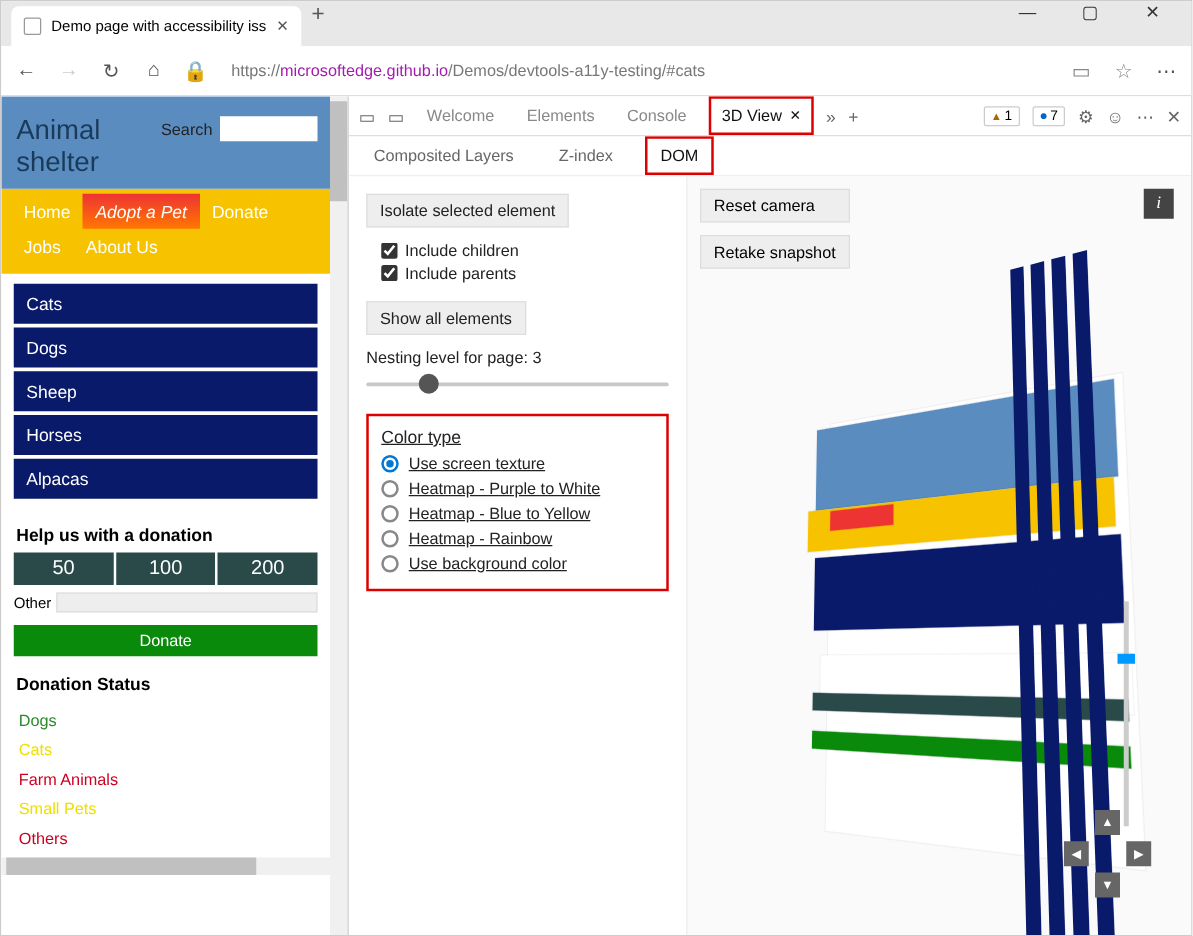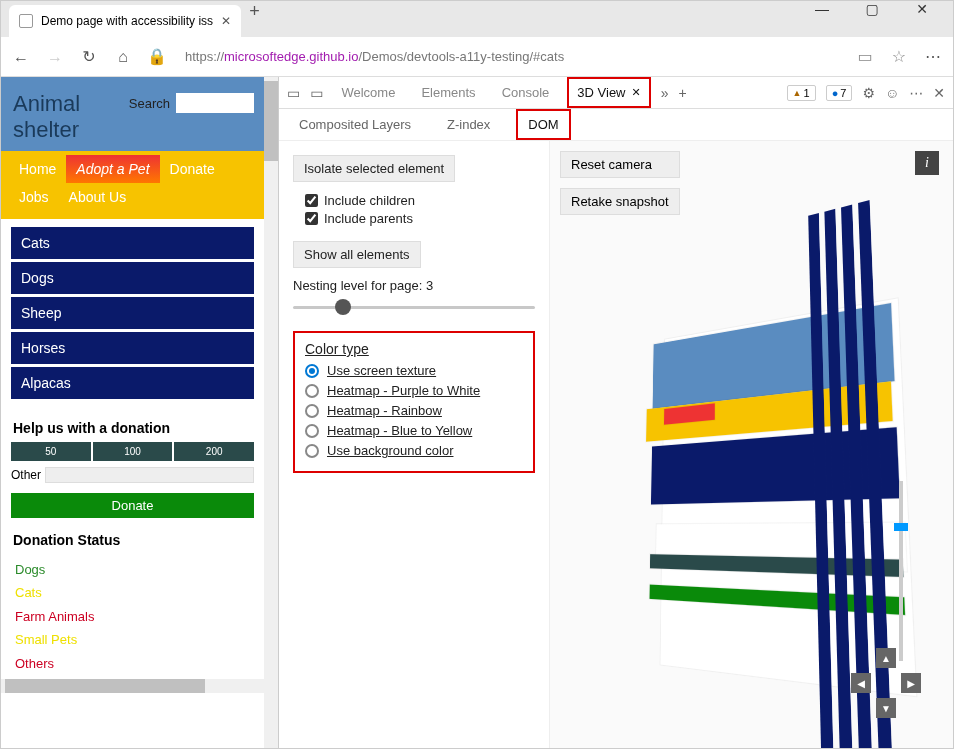--- a/index.html
+++ b/index.html
@@ -26,21 +26,21 @@
   .hero { background: #5a8cc0; padding: 14px 12px 8px; color: #1a3a5a; font-size: 22px; font-weight: 400; position: relative; }
   .hero-search { position: absolute; right: 10px; top: 16px; font-size: 13px; color: #222; display: flex; align-items: center; gap: 6px; }
   .hero-search input { width: 78px; height: 20px; border: none; background: #fff; }
   .navrow { background: #f7c300; display: flex; flex-wrap: wrap; padding: 4px 8px 8px; gap: 0; }
   .navrow a { color: #fff; font-size: 14px; padding: 6px 10px; text-decoration: none; }
   .navrow a.active { background: linear-gradient(#e33, #f70); font-style: italic; }
   .sidelist { padding: 8px 10px; }
   .sidelist .item { background: #0a1a6a; color: #fff; padding: 8px 10px; margin-bottom: 3px; font-size: 14px; cursor: pointer; }
   .sec-h { font-weight: 700; padding: 10px 12px 6px; font-size: 14px; }
   .donate-amts { display: flex; padding: 0 10px; gap: 2px; }
-  .donate-amts .amt { flex: 1; background: #2a4a4a; color: #fff; text-align: center; padding: 4px 0; font-size: 10px; cursor: pointer; }
+  .donate-amts .amt { flex: 1; background: #2a4a4a; color: #fff; text-align: center; padding: 4px 0; font-size: 16px; cursor: pointer; }
   .other-row { padding: 6px 10px; display: flex; align-items: center; font-size: 12px; gap: 4px; }
   .other-row input { flex: 1; height: 16px; background: #eee; border: 1px solid #ddd; }
   .donate-btn { margin: 4px 10px; background: #0a8a0a; color: #fff; text-align: center; padding: 5px; font-size: 13px; cursor: pointer; }
   .status-list { padding: 4px 14px; font-size: 13px; line-height: 1.8; }
   .status-list .s1 { color: #2a8a2a; }
   .status-list .s2 { color: #eee000; }
   .status-list .s3 { color: #c02; }
   .status-list .s4 { color: #eee000; }
   .status-list .s5 { color: #c02; }
   .page-hscroll { height: 14px; background: #f0f0f0; display: flex; }
@@ -227,25 +227,25 @@
             <div class="radio-row">
                 <span class="radio on"></span>
                 <span>Use screen texture</span>
               </div>
             <div class="radio-row">
                 <span class="radio"></span>
                 <span>Heatmap - Purple to White</span>
               </div>
             <div class="radio-row">
                 <span class="radio"></span>
+                <span>Heatmap - Blue to Yellow</span>
+              </div>
+            <div class="radio-row">
+                <span class="radio"></span>
                 <span>Heatmap - Rainbow</span>
-              </div>
-            <div class="radio-row">
-                <span class="radio"></span>
-                <span>Heatmap - Blue to Yellow</span>
               </div>
             <div class="radio-row">
                 <span class="radio"></span>
                 <span>Use background color</span>
               </div>
           </div>
         </div>
         <div class="view3d">
           <div class="view-btns">
             <div class="btn-gray">Reset camera</div>

